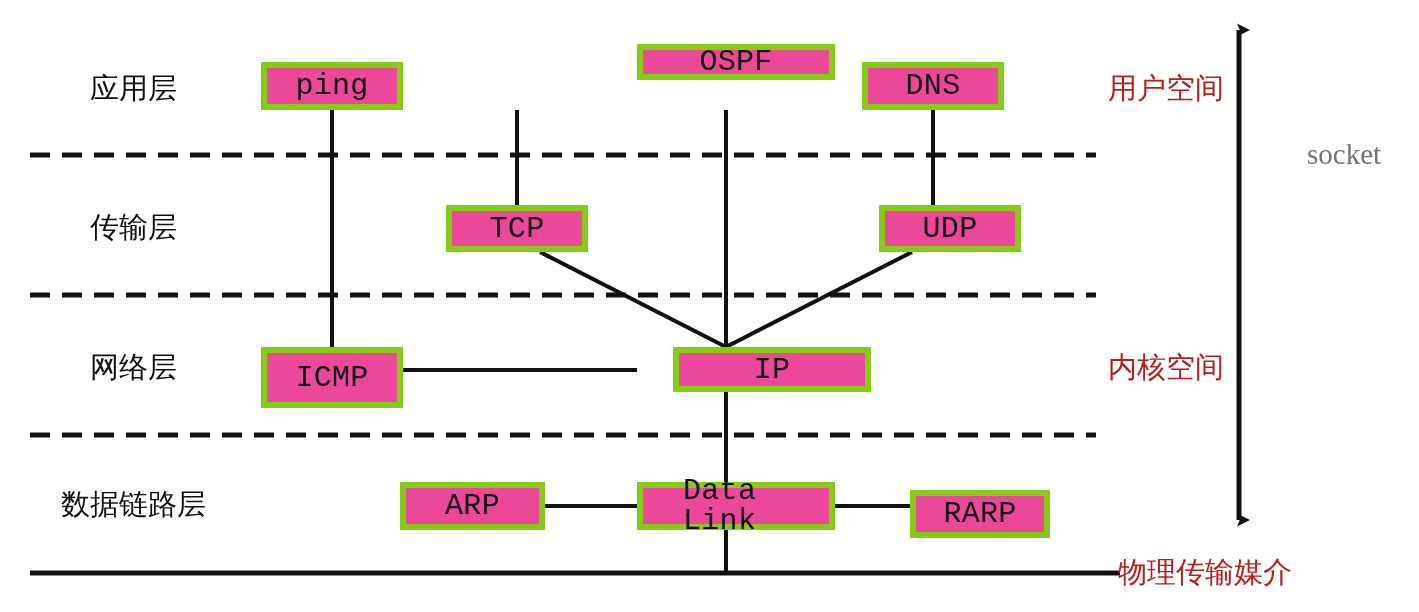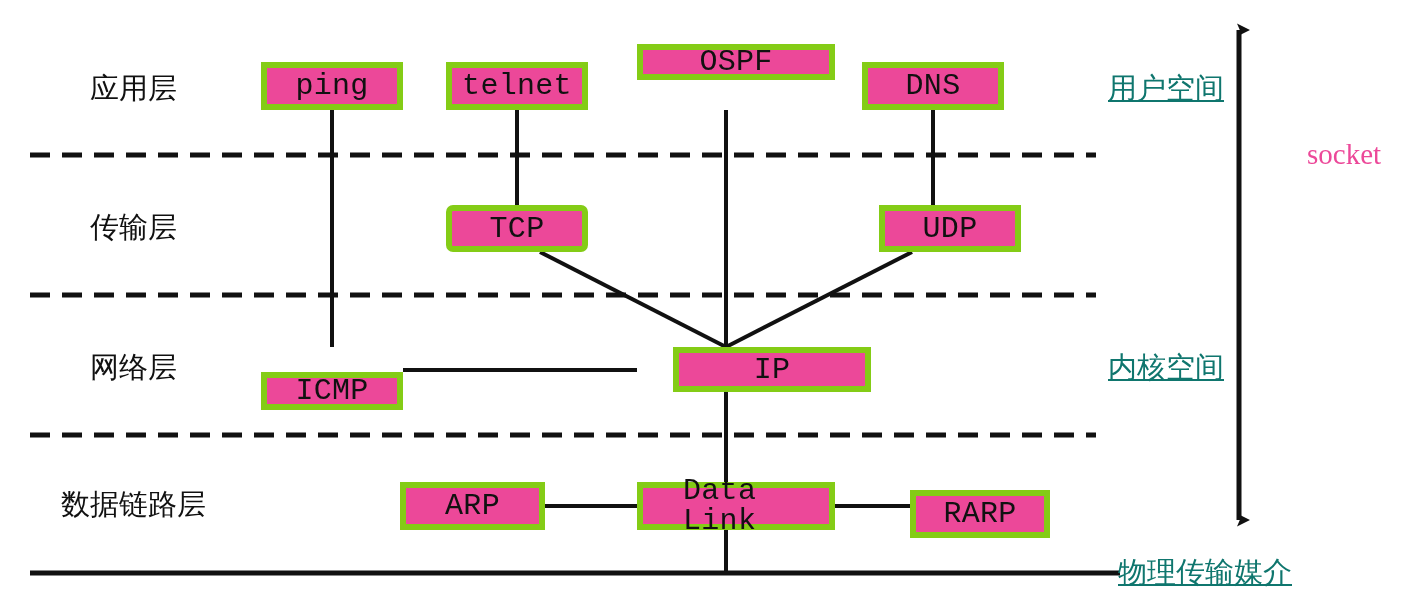--- a/index.html
+++ b/index.html
@@ -47,31 +47,30 @@
     line-height: 1;
     color: #111111;
     white-space: nowrap;
     z-index: 4;
   }
   .side-label {
     position: absolute;
     font-family: "DejaVu Sans", "Liberation Sans", sans-serif;
     font-size: 29px;
     line-height: 1;
-    color: #0f766e;
+    color: #b91c1c;
     white-space: nowrap;
     z-index: 4;
-    text-decoration: underline;
   }
   .edge-label {
     position: absolute;
     font-family: "Liberation Serif", "DejaVu Serif", serif;
     font-size: 29px;
     line-height: 1;
-    color: #ec4899;
+    color: #737373;
     white-space: nowrap;
     z-index: 4;
   }
 </style>
 </head>
 <body>
 
 <div id="stage">
 
   <svg id="diagram-svg" viewBox="0 0 1419 612">
@@ -116,28 +115,27 @@
 
     <line x1="1239" y1="30" x2="1239" y2="520" stroke="#111111" stroke-width="5" marker-start="url(#arrow-up)" marker-end="url(#arrow-down)"></line>
   </svg>
 
   <div class="layer-label" style="left:90px; top:74px;">应用层</div>
   <div class="layer-label" style="left:90px; top:213px;">传输层</div>
   <div class="layer-label" style="left:90px; top:353px;">网络层</div>
   <div class="layer-label" style="left:61px; top:490px;">数据链路层</div>
 
   <div class="node-box" style="left:261px; top:62px; width:142px; height:48px;">ping</div>
-  <div class="node-box" style="left:446px; top:62px; width:142px; height:48px;">telnet</div>
   <div class="node-box" style="left:637px; top:44px; width:198px; height:36px;">OSPF</div>
   <div class="node-box" style="left:862px; top:62px; width:142px; height:48px;">DNS</div>
 
-  <div class="node-box" style="left:446px; top:205px; width:142px; height:47px;border-radius:7px;">TCP</div>
+  <div class="node-box" style="left:446px; top:205px; width:142px; height:47px;">TCP</div>
   <div class="node-box" style="left:879px; top:205px; width:142px; height:47px;">UDP</div>
 
-  <div class="node-box" style="left:261px; top:347px; width:142px; height:38px;margin-top:25px;">ICMP</div>
+  <div class="node-box" style="left:261px; top:347px; width:142px; height:61px;">ICMP</div>
   <div class="node-box" style="left:637px; top:347px; width:198px; height:45px;margin-left:36px;">IP</div>
 
   <div class="node-box" style="left:400px; top:482px; width:145px; height:48px;text-align:right;">ARP</div>
   <div class="node-box" style="left:637px; top:482px; width:198px; height:48px;padding-left:40px;">Data Link</div>
   <div class="node-box" style="left:910px; top:482px; width:140px; height:48px;margin-top:8px;">RARP</div>
 
   <div class="side-label" style="left:1108px; top:74px;">用户空间</div>
   <div class="side-label" style="left:1108px; top:353px;">内核空间</div>
   <div class="edge-label" style="left:1307px; top:140px;">socket</div>
   <div class="side-label" style="left:1118px; top:558px;">物理传输媒介</div>

